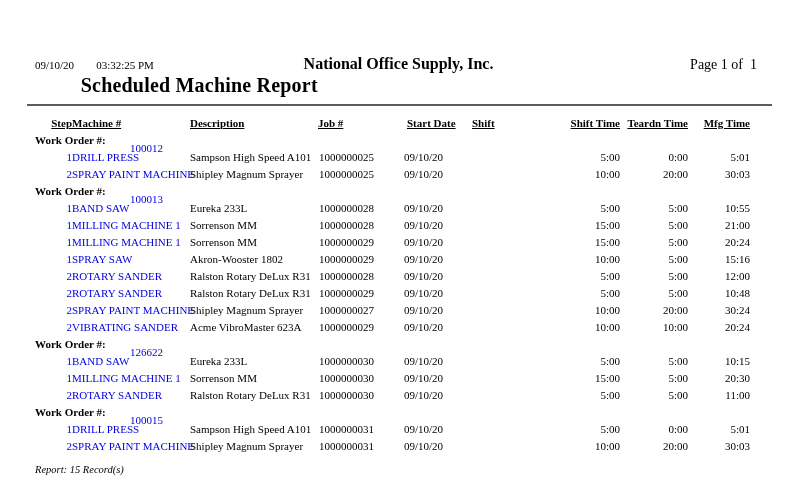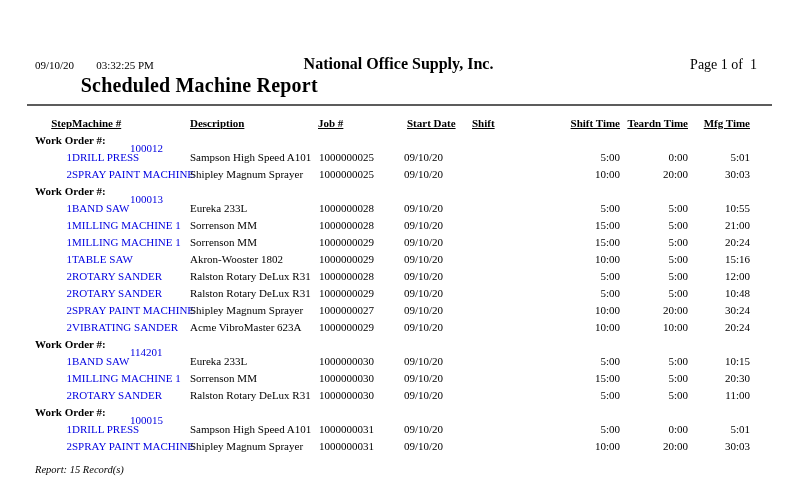--- a/index.html
+++ b/index.html
@@ -155,21 +155,21 @@
           <td class="col-desc">Sorrenson MM</td>
           <td class="col-job">1000000029</td>
           <td class="col-start">09/10/20</td>
           <td class="col-shift"></td>
           <td class="col-setup">15:00</td>
           <td class="col-teardn">5:00</td>
           <td class="col-mfg">20:24</td>
         </tr>
         <tr>
           <td class="col-step">1</td>
-          <td class="col-machine">TABLE SAW</td>
+          <td class="col-machine">SPRAY SAW</td>
           <td class="col-desc">Akron-Wooster 1802</td>
           <td class="col-job">1000000029</td>
           <td class="col-start">09/10/20</td>
           <td class="col-shift"></td>
           <td class="col-setup">10:00</td>
           <td class="col-teardn">5:00</td>
           <td class="col-mfg">15:16</td>
         </tr>
         <tr>
           <td class="col-step">2</td>
@@ -209,21 +209,21 @@
           <td class="col-machine">VIBRATING SANDER</td>
           <td class="col-desc">Acme VibroMaster 623A</td>
           <td class="col-job">1000000029</td>
           <td class="col-start">09/10/20</td>
           <td class="col-shift"></td>
           <td class="col-setup">10:00</td>
           <td class="col-teardn">10:00</td>
           <td class="col-mfg">20:24</td>
         </tr>
         <tr class="wo-row">
-          <td colspan="9"><span>Work Order #:</span><span class="wo-number">114201</span></td>
+          <td colspan="9"><span>Work Order #:</span><span class="wo-number">126622</span></td>
         </tr>
         <tr>
           <td class="col-step">1</td>
           <td class="col-machine">BAND SAW</td>
           <td class="col-desc">Eureka 233L</td>
           <td class="col-job">1000000030</td>
           <td class="col-start">09/10/20</td>
           <td class="col-shift"></td>
           <td class="col-setup">5:00</td>
           <td class="col-teardn">5:00</td>

